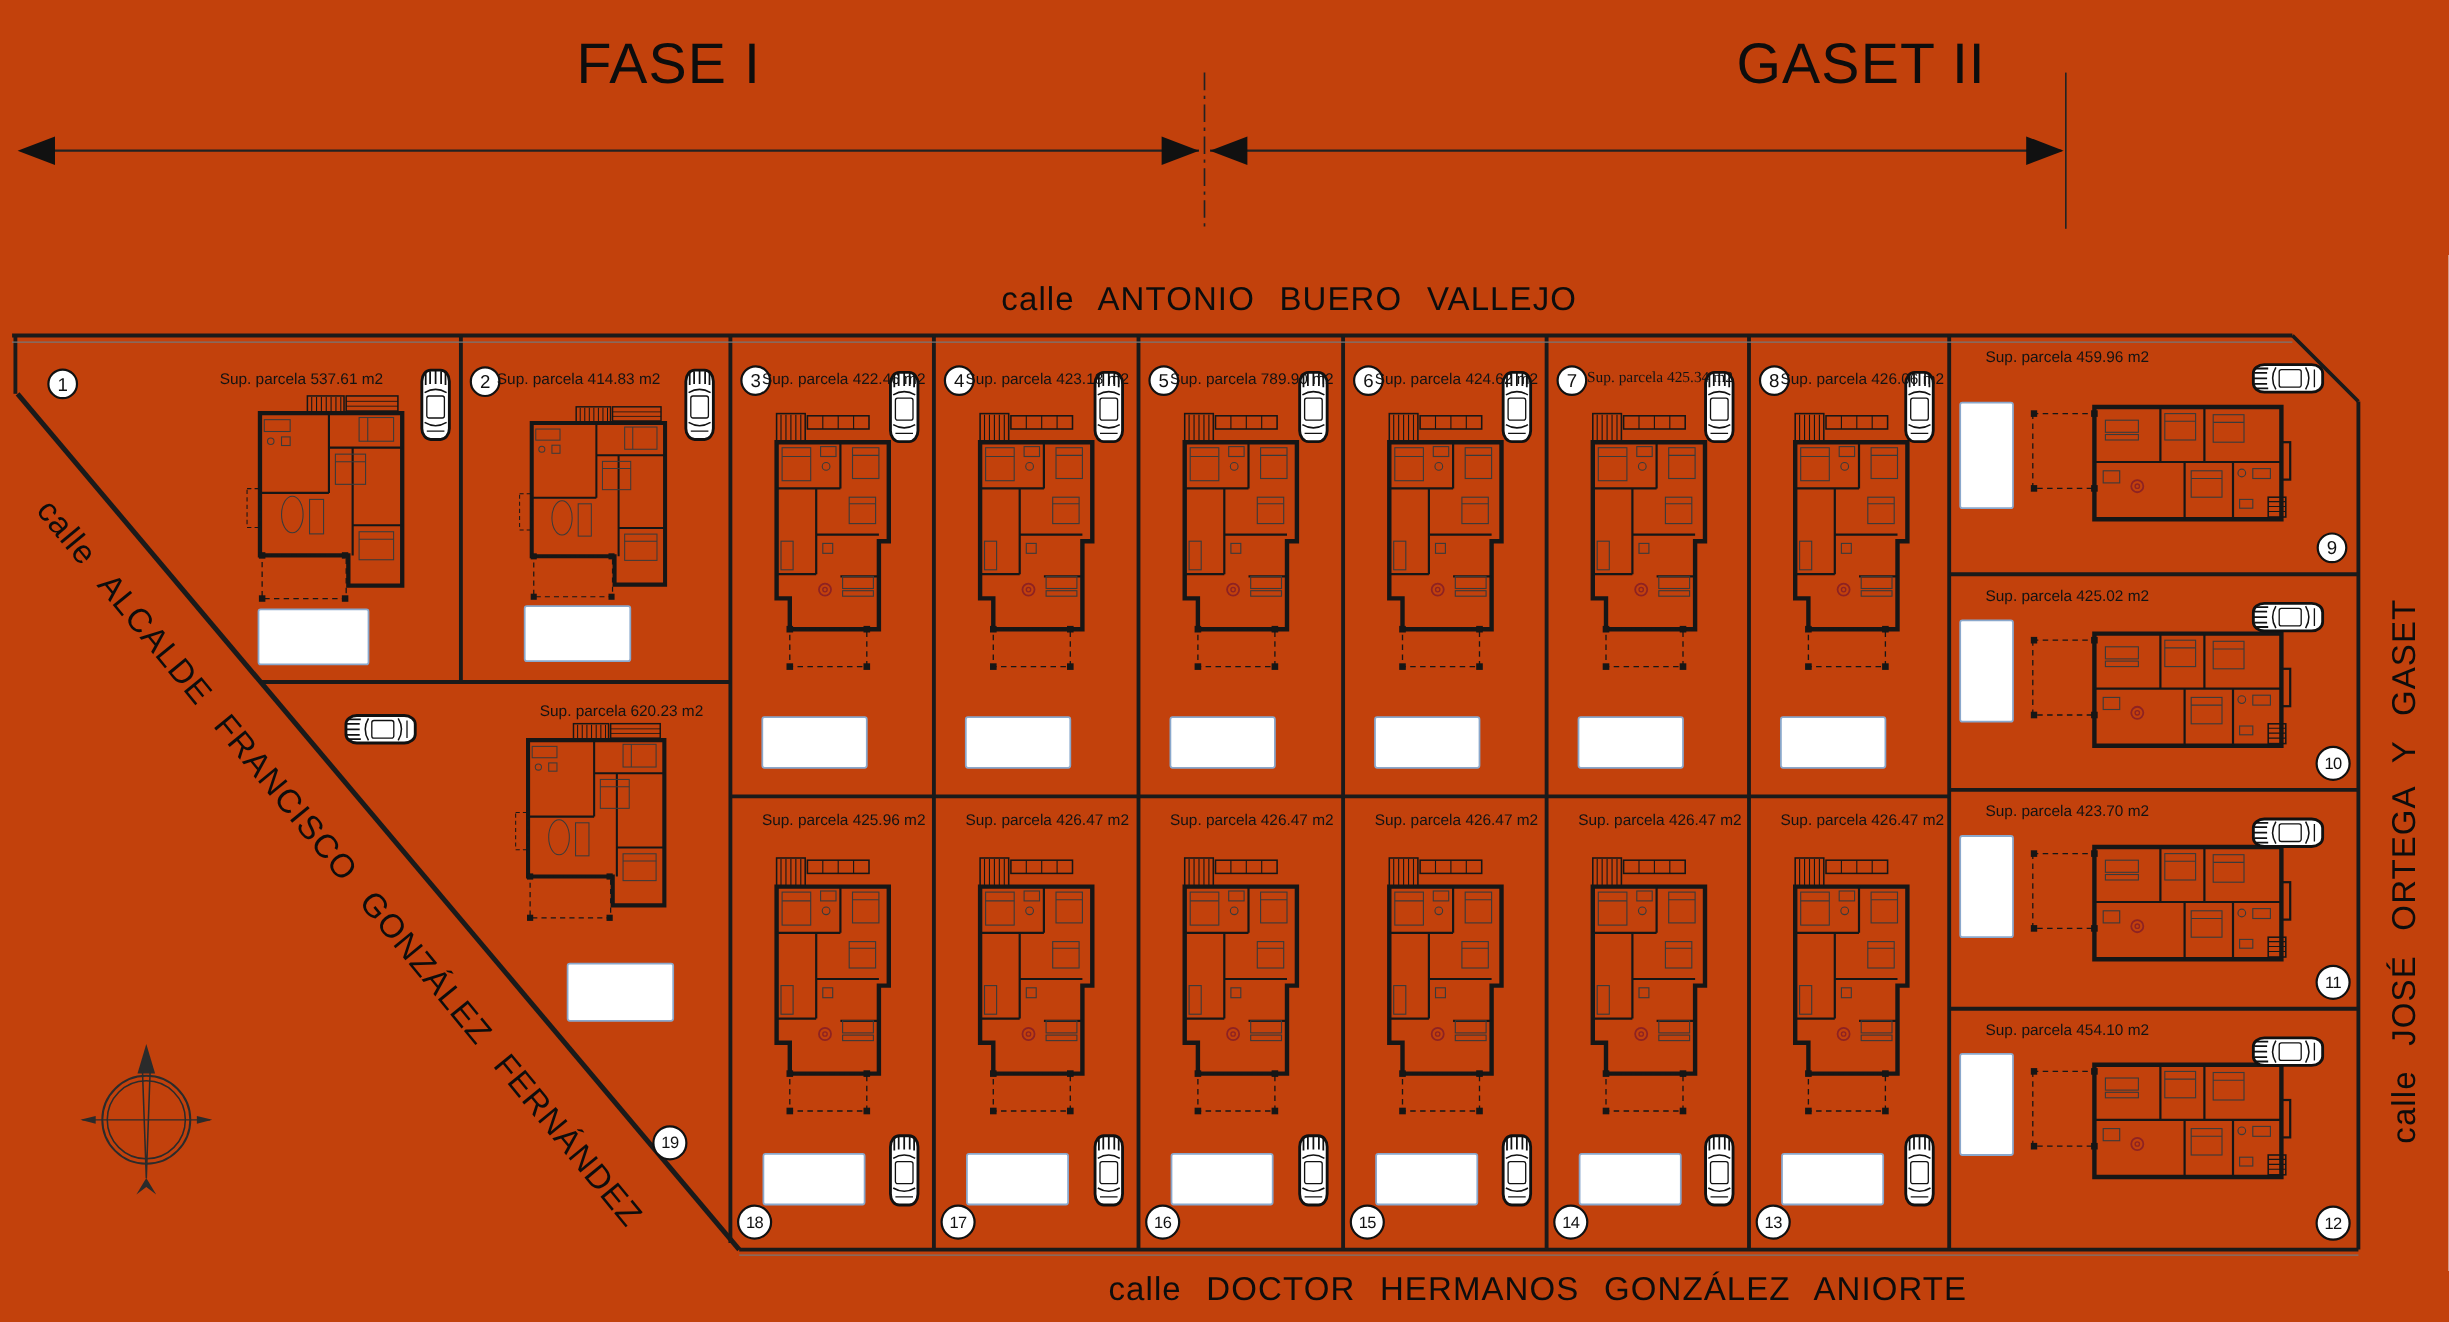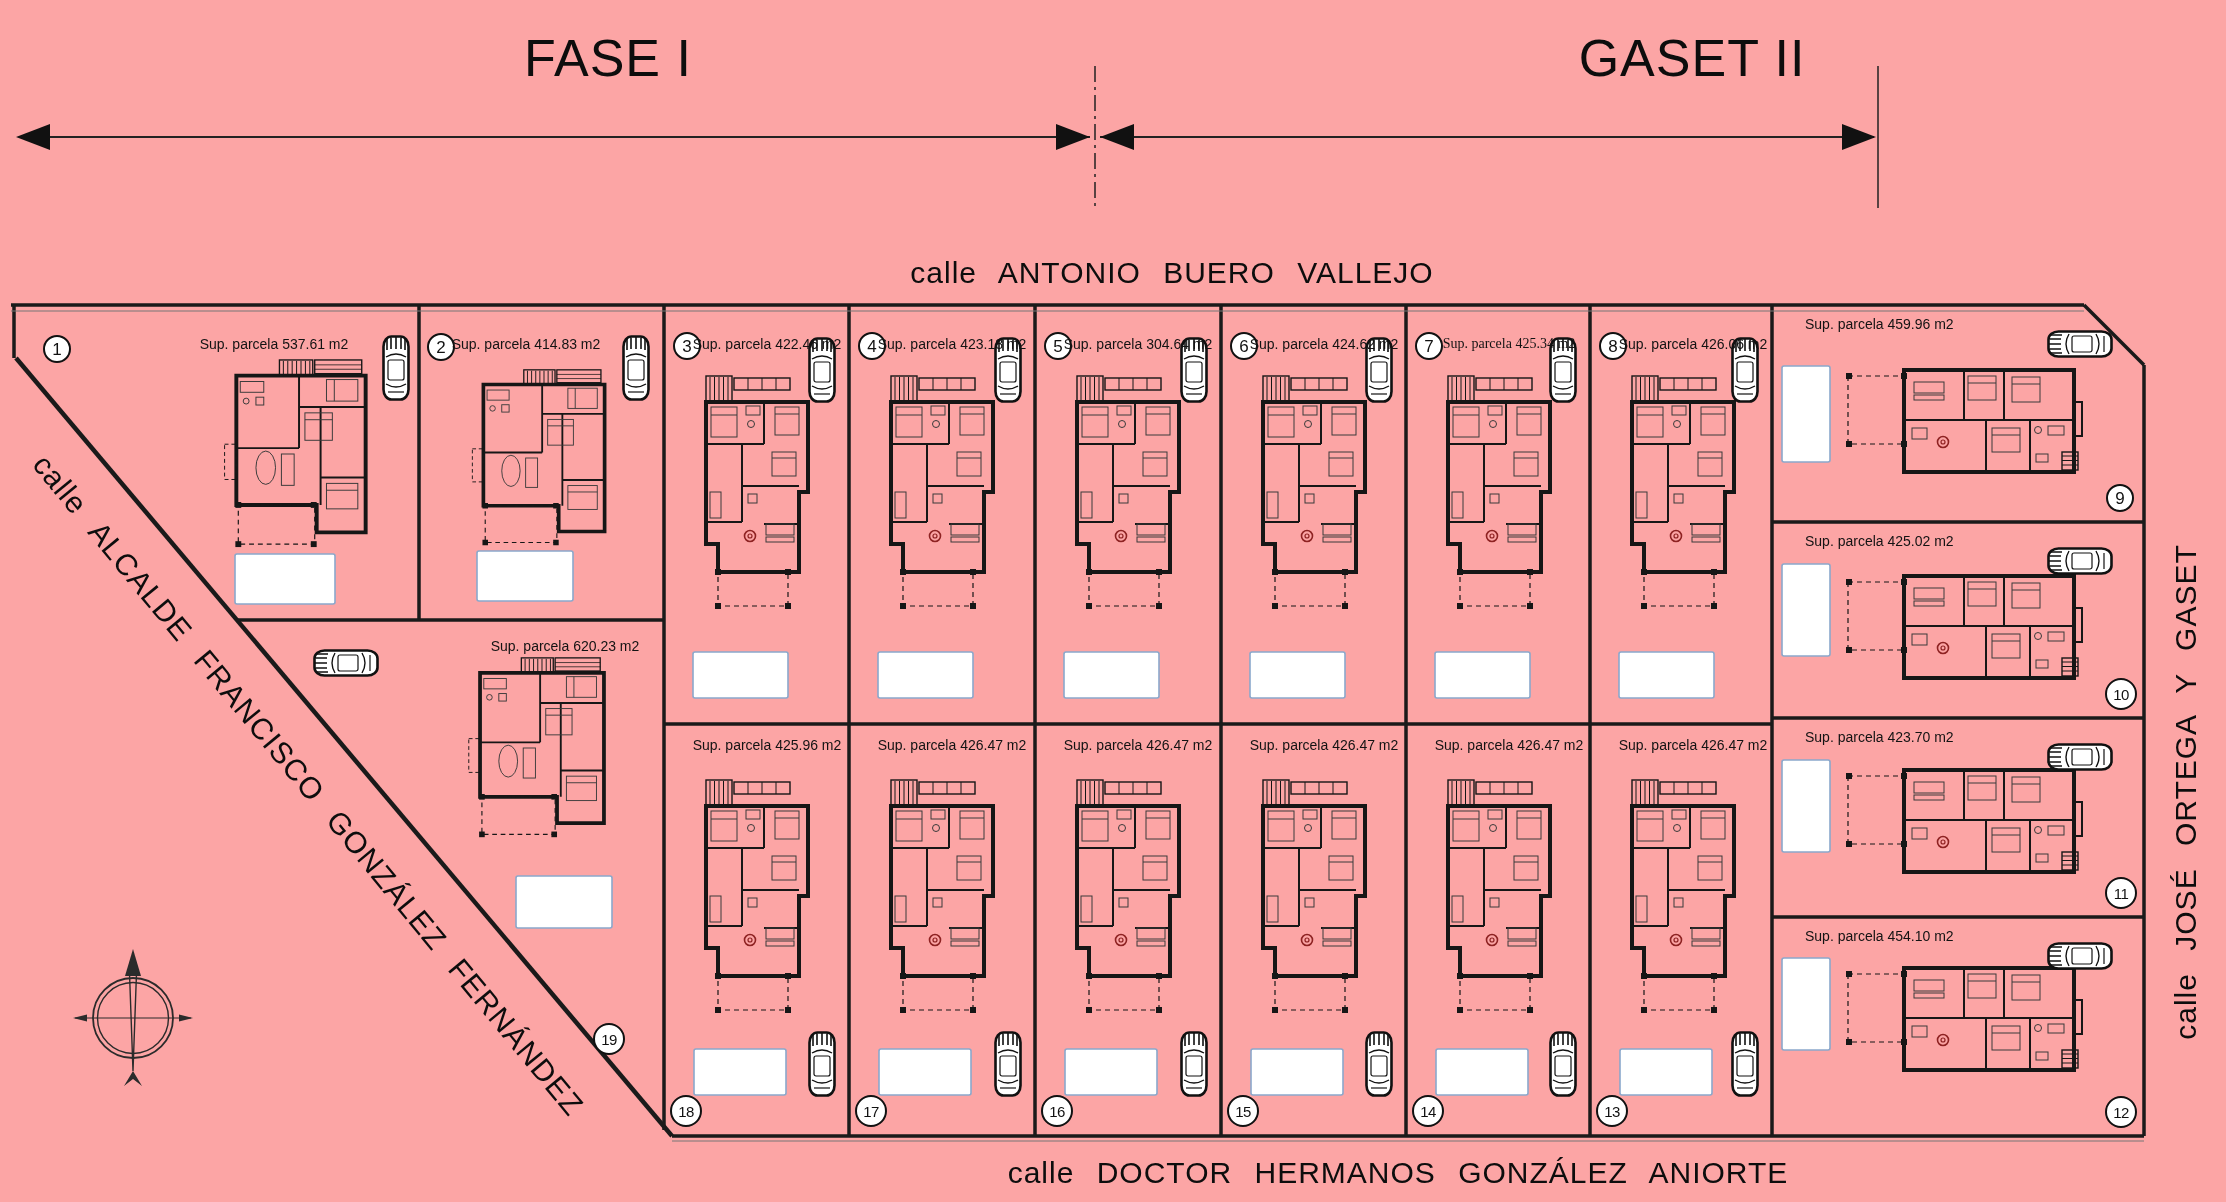--- a/index.html
+++ b/index.html
@@ -1,17 +1,17 @@
 <!DOCTYPE html>
 <html><head>
 <meta charset="utf-8">
 <style>
   html,body{margin:0;padding:0;background:#e8e8e8;}
   .canvas{
-    position:relative;width:2226px;height:1202px;background:#fca5a5;
+    position:relative;width:2226px;height:1202px;background:#c2410c;
     font-family:"Liberation Sans",sans-serif;color:#111;overflow:hidden;
   }
   svg.base{position:absolute;left:0;top:0;}
   .fase{
     position:absolute;font-size:52px;letter-spacing:1px;white-space:nowrap;
     transform:translateX(-50%);color:#0d0d0d;
   }
   .street{
     position:absolute;font-size:30px;white-space:nowrap;word-spacing:13px;
     letter-spacing:1px;color:#0d0d0d;
@@ -281,21 +281,21 @@
   <div id="gen-labels">
       <div class="badge s1" style="left: 57px; top: 349px;">1</div>
       <div class="arealabel centered" style="left: 274px; top: 336px;"><span>Sup. parcela</span>&nbsp;<span>537.61 m2</span></div>
       <div class="badge s1" style="left: 441px; top: 347px;">2</div>
       <div class="arealabel centered" style="left: 526px; top: 336px;"><span>Sup. parcela</span>&nbsp;<span>414.83 m2</span></div>
       <div class="badge s1" style="left: 687px; top: 346px;">3</div>
       <div class="arealabel centered" style="left: 767px; top: 336px;"><span>Sup. parcela</span>&nbsp;<span>422.46 m2</span></div>
       <div class="badge s1" style="left: 872px; top: 346px;">4</div>
       <div class="arealabel centered" style="left: 952px; top: 336px;"><span>Sup. parcela</span>&nbsp;<span>423.18 m2</span></div>
       <div class="badge s1" style="left: 1058px; top: 346px;">5</div>
-      <div class="arealabel centered" style="left: 1138px; top: 336px;"><span>Sup. parcela</span>&nbsp;<span>304.64 m2</span></div>
+      <div class="arealabel centered" style="left: 1138px; top: 336px;"><span>Sup. parcela</span>&nbsp;<span>789.90 m2</span></div>
       <div class="badge s1" style="left: 1244px; top: 346px;">6</div>
       <div class="arealabel centered" style="left: 1324px; top: 336px;"><span>Sup. parcela</span>&nbsp;<span>424.62 m2</span></div>
       <div class="badge s1" style="left: 1429px; top: 346px;">7</div>
       <div class="arealabel centered" style="left: 1509px; top: 336px; font-family: Liberation Serif, serif;"><span>Sup. parcela</span>&nbsp;<span>425.34 m2</span></div>
       <div class="badge s1" style="left: 1613px; top: 346px;">8</div>
       <div class="arealabel centered" style="left: 1693px; top: 336px;"><span>Sup. parcela</span>&nbsp;<span>426.06 m2</span></div>
       <div class="badge s1" style="left: 2120px; top: 498px;">9</div>
       <div class="arealabel" style="left: 1805px; top: 316px;"><span>Sup. parcela</span>&nbsp;<span>459.96 m2</span></div>
       <div class="badge s2" style="left: 2121px; top: 694px;">10</div>
       <div class="arealabel" style="left: 1805px; top: 533px;"><span>Sup. parcela</span>&nbsp;<span>425.02 m2</span></div>

